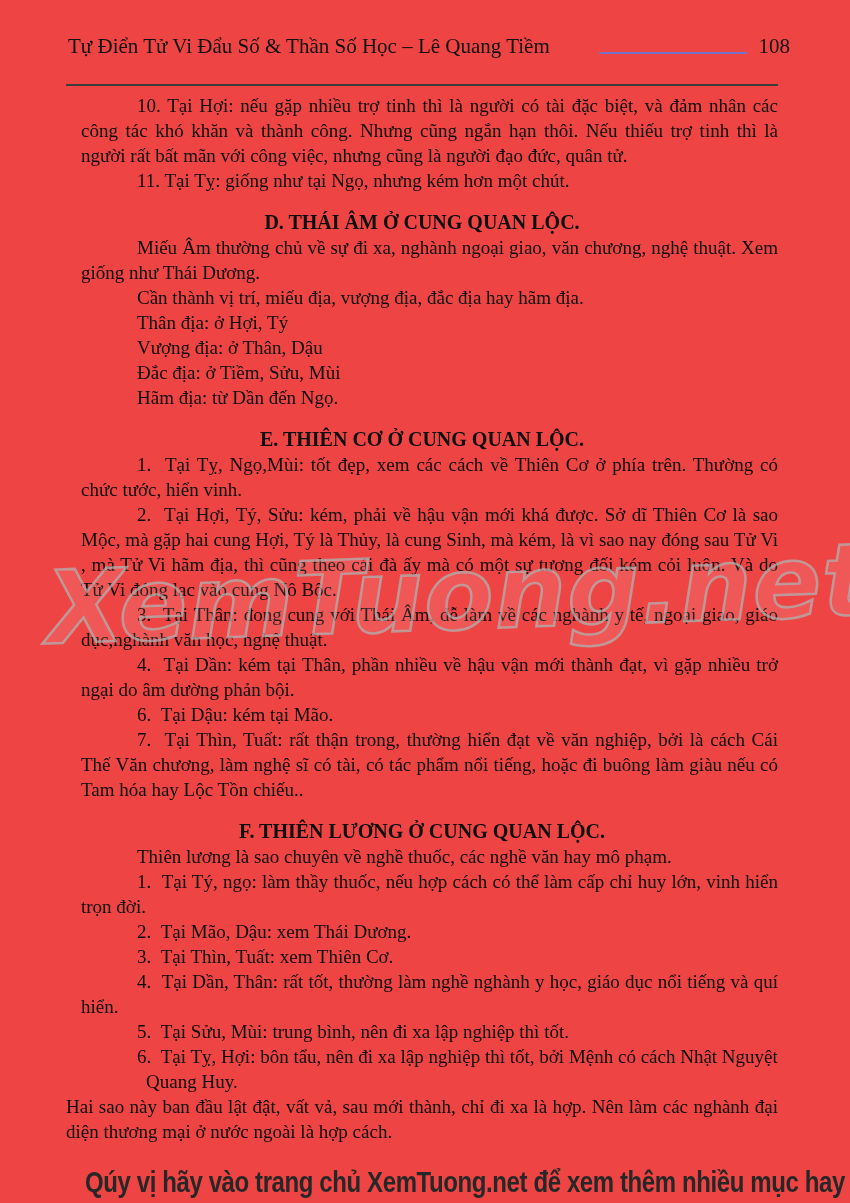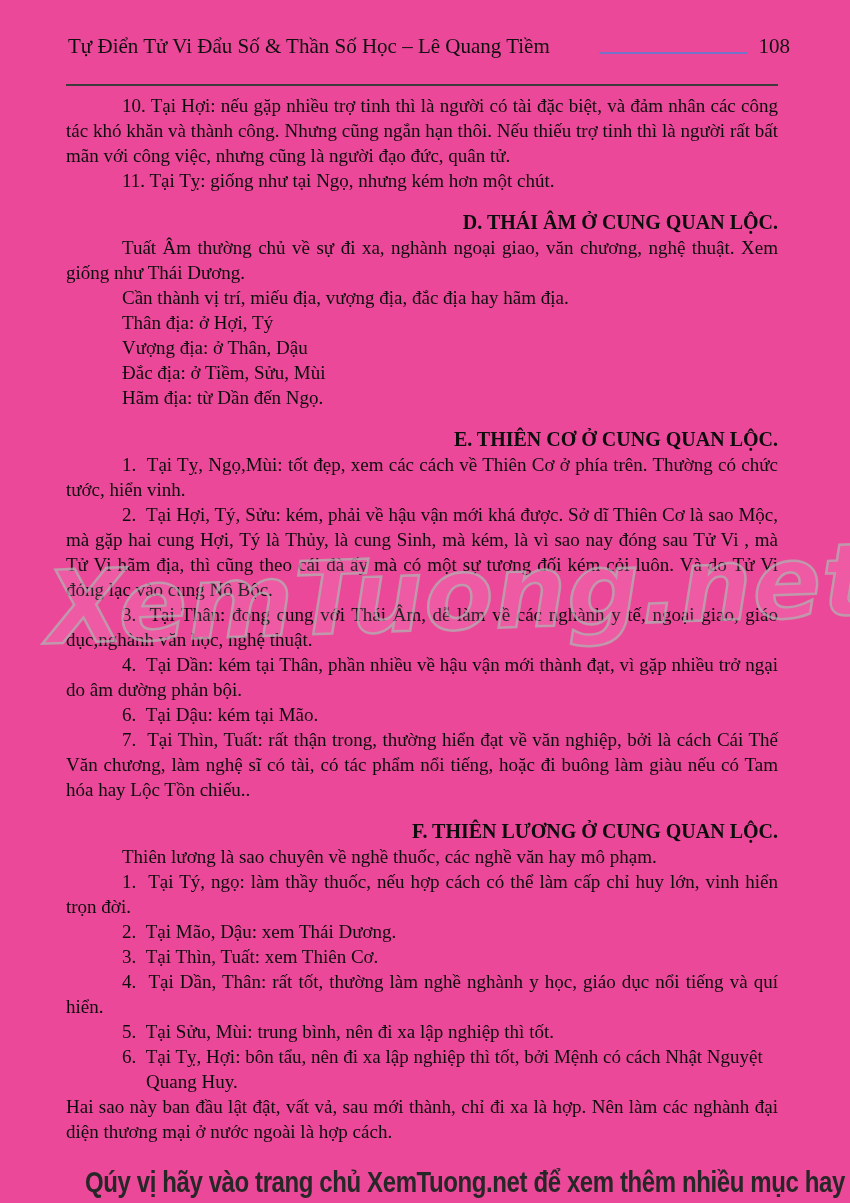--- a/index.html
+++ b/index.html
@@ -4,21 +4,21 @@
 <style>
   html, body {
     margin: 0; padding: 0;
     width: 850px; height: 1203px;
     background: #ffffff;
     overflow: hidden;
     font-family: "Liberation Serif", serif;
   }
   .page {
     position: absolute; inset: 0;
-    background: #ec4899;
+    background: #ef4444;
   }
   
   .header-row {
     position: absolute;
     top: 34px; left: 68px; right: 60px;
     display: flex; justify-content: space-between; align-items: flex-end;
     font-size: 21px; color: #101010;
     white-space: nowrap;
   }
   .pagenum-group { display: flex; align-items: flex-end; justify-content: center; }
@@ -36,26 +36,26 @@
   
   .content {
     position: absolute;
     top: 93px; left: 66px; width: 712px;
     font-size: 19px; line-height: 25px;
     color: #0d0d0d;
     text-align: justify;
     z-index: 1;
   }
   .content p { margin: 0; }
-  .content p.indent { text-indent: 56px; }
+  .content p.indent { text-indent: 56px; margin-left: 15px; }
   .content p.heading {
     font-weight: bold;
     font-size: 20px;
     margin-top: 17px;
-    text-align: right;
+    text-align: center;
     text-indent: 0;
   }
   .content .num { white-space: pre; }
   
   .watermark {
     position: absolute;
     top: 544px; left: 46px;
     z-index: 5;
     font-family: "DejaVu Sans", sans-serif;
     font-weight: bold;
@@ -96,21 +96,21 @@
       <span>108</span>
     </span>
   </div>
 
   <div class="top-rule"></div>
 
   <div class="content">
       <p class="indent">10. Tại Hợi: nếu gặp nhiều trợ tinh thì là người có tài đặc biệt, và đảm nhân các công tác khó khăn và thành công. Nhưng cũng ngắn hạn thôi. Nếu thiếu trợ tinh thì là người rất bất mãn với công việc, nhưng cũng là người đạo đức, quân tử.</p>
       <p class="indent">11. Tại Tỵ: giống như tại Ngọ, nhưng kém hơn một chút.</p>
       <p class="heading">D. THÁI ÂM Ở CUNG QUAN LỘC.</p>
-      <p class="indent">Tuất Âm thường chủ về sự đi xa, nghành ngoại giao, văn chương, nghệ thuật. Xem giống như Thái Dương.</p>
+      <p class="indent">Miếu Âm thường chủ về sự đi xa, nghành ngoại giao, văn chương, nghệ thuật. Xem giống như Thái Dương.</p>
       <p class="indent">Cần thành vị trí, miếu địa, vượng địa, đắc địa hay hãm địa.</p>
       <p class="indent">Thân địa: ở Hợi, Tý</p>
       <p class="indent">Vượng địa: ở Thân, Dậu</p>
       <p class="indent">Đắc địa: ở Tiềm, Sửu, Mùi</p>
       <p class="indent">Hãm địa: từ Dần đến Ngọ.</p>
       <p class="heading">E. THIÊN CƠ Ở CUNG QUAN LỘC.</p>
       <p class="indent"><span class="num">1.</span>&nbsp;&nbsp;Tại Tỵ, Ngọ,Mùi: tốt đẹp, xem các cách về Thiên Cơ ở phía trên. Thường có chức tước, hiển vinh.</p>
       <p class="indent"><span class="num">2.</span>&nbsp;&nbsp;Tại Hợi, Tý, Sửu: kém, phải về hậu vận mới khá được. Sở dĩ Thiên Cơ là sao Mộc, mà gặp hai cung Hợi, Tý là Thủy, là cung Sinh, mà kém, là vì sao nay đóng sau Tử Vi , mà Tử Vi hãm địa, thì cũng theo cái đà ấy mà có một sự tương đối kém cỏi luôn. Và do Tử Vi đóng lạc vào cung Nô Bộc.</p>
       <p class="indent"><span class="num">3.</span>&nbsp;&nbsp;Tại Thân: đong cung với Thái Âm, dễ làm về các nghành y tế, ngoại giao, giáo dục,nghành văn học, nghệ thuật.</p>
       <p class="indent"><span class="num">4.</span>&nbsp;&nbsp;Tại Dần: kém tại Thân, phần nhiều về hậu vận mới thành đạt, vì gặp nhiều trở ngại do âm dường phản bội.</p>

